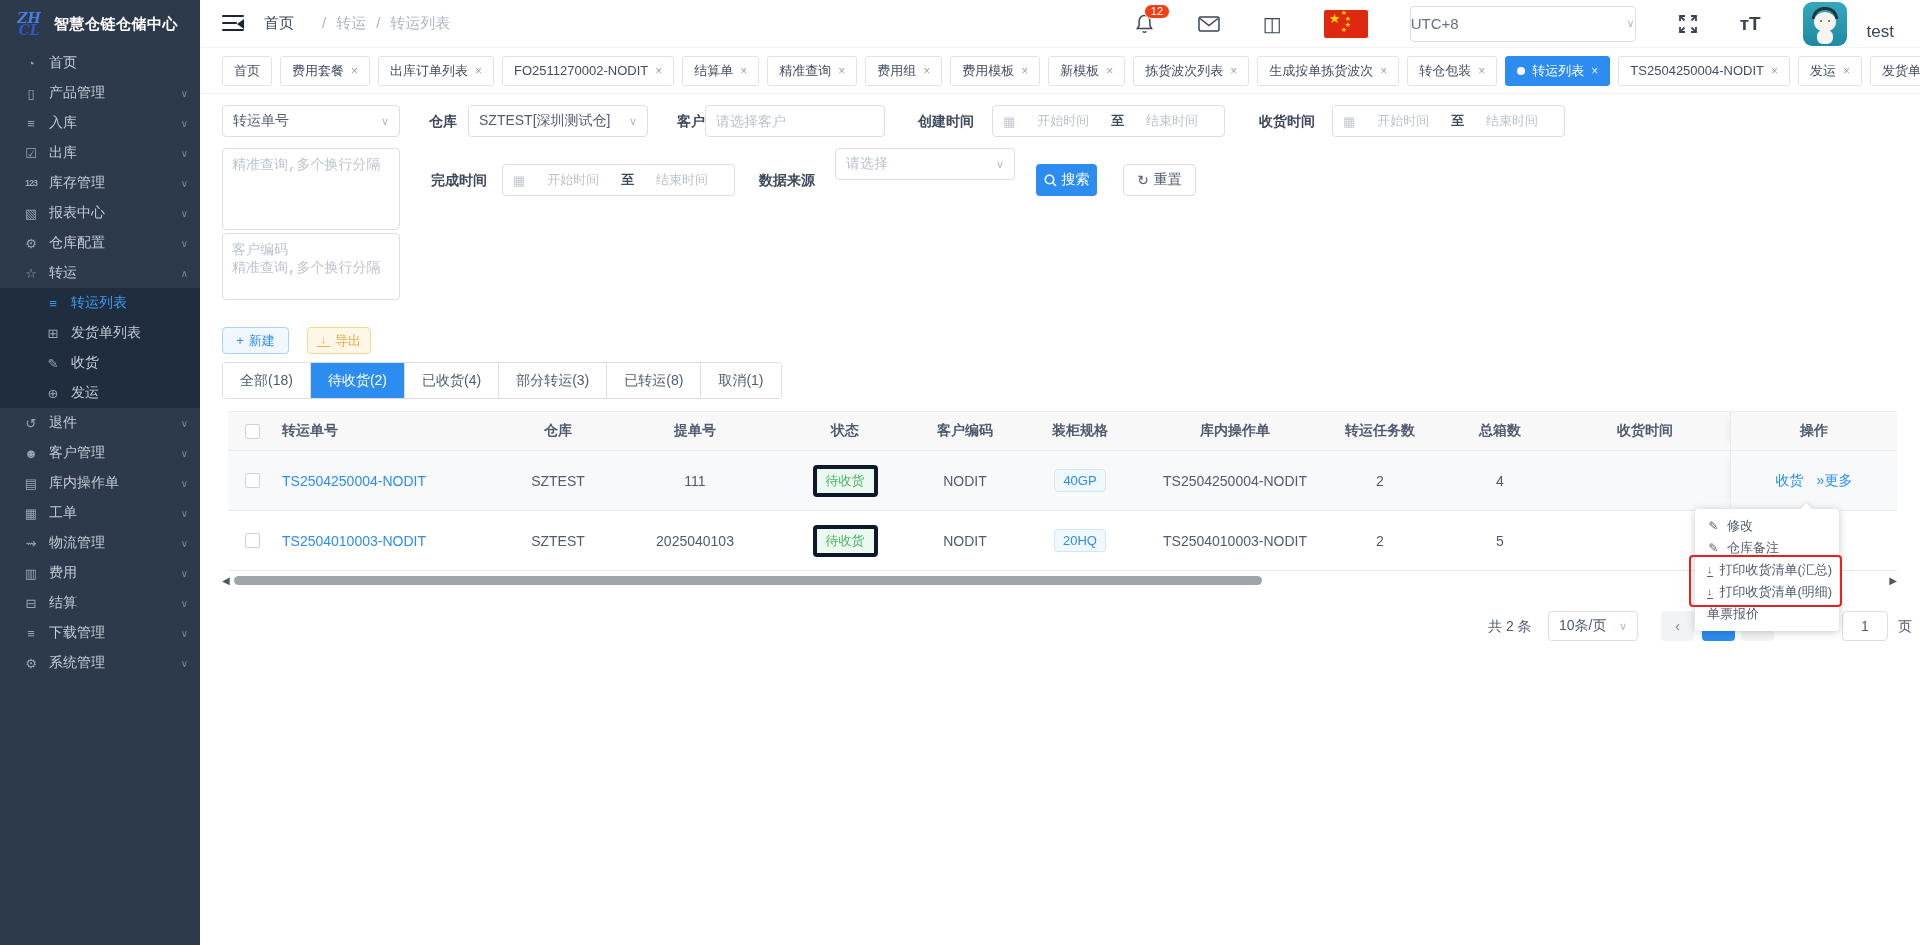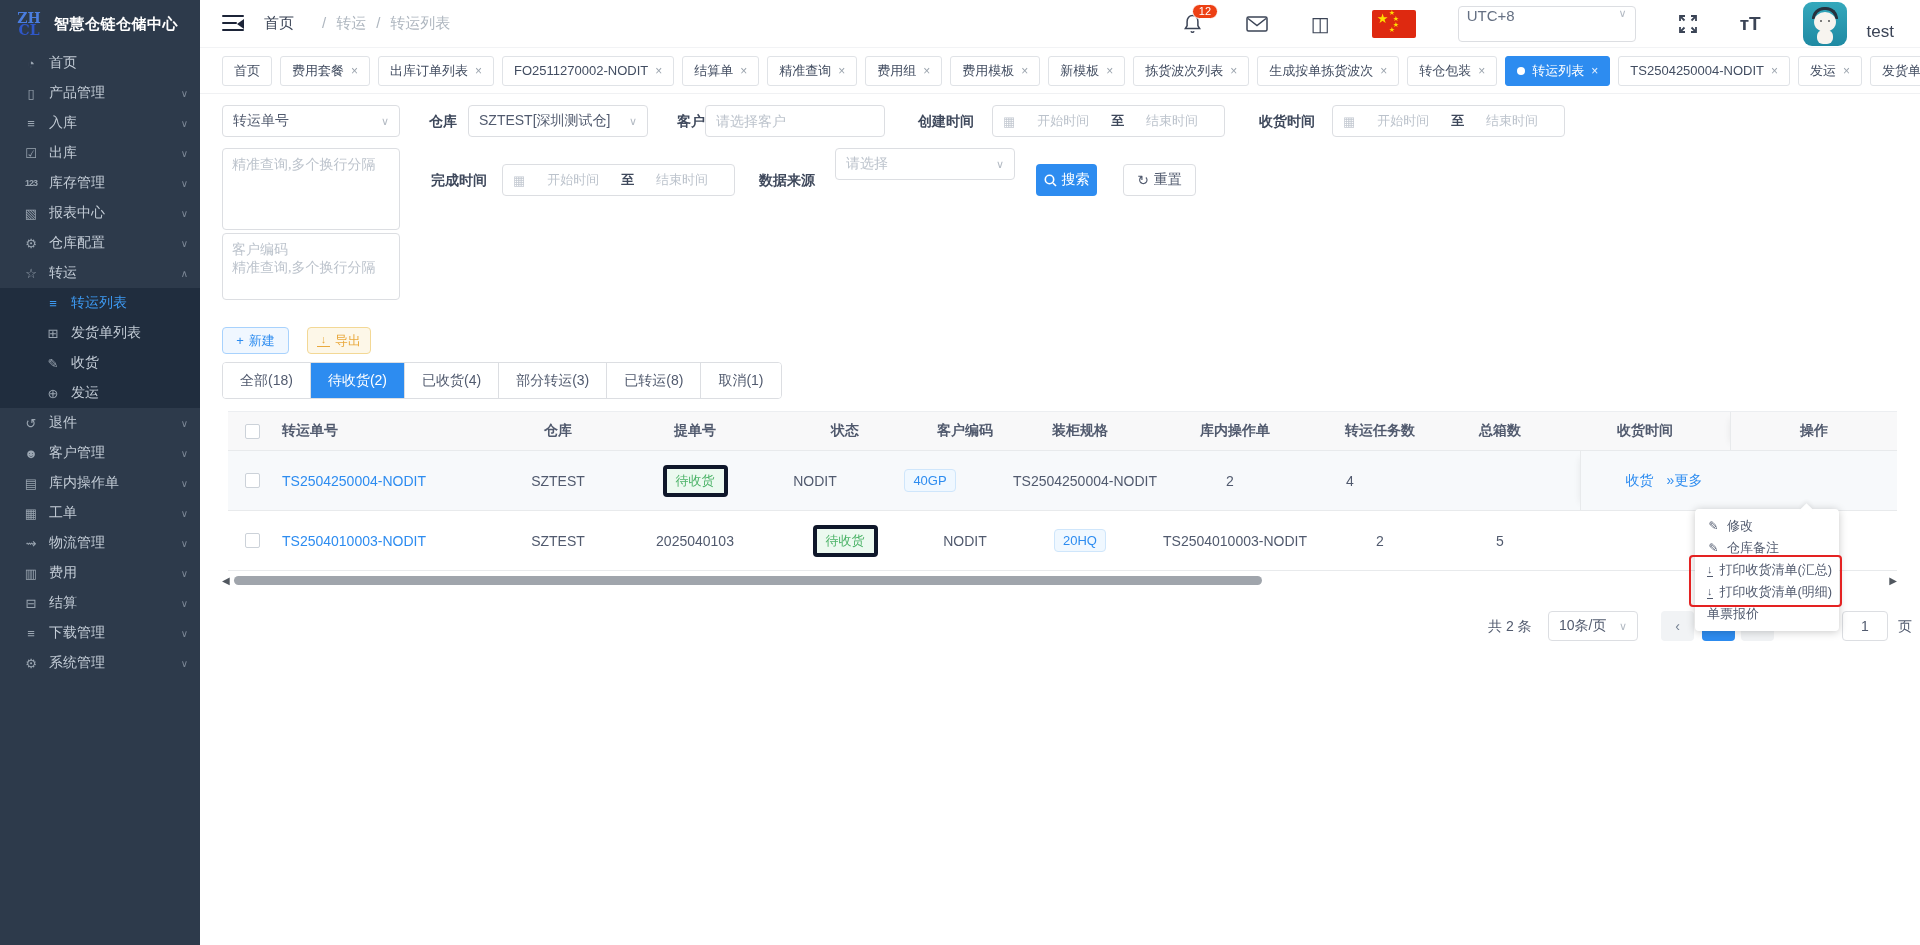--- a/index.html
+++ b/index.html
@@ -1,20 +1,20 @@
 <!DOCTYPE html>
 <html><head>
 <meta charset="utf-8">
 <style>
   *{box-sizing:border-box;margin:0;padding:0}
   body{width:1920px;height:945px;font-family:"Liberation Sans","DejaVu Sans",sans-serif;background:#fff;color:#515a6e;overflow:hidden;position:relative}
   
   .sidebar{position:absolute;left:0;top:0;width:200px;height:945px;background:#2d3a4b;z-index:5}
   .logo-row{height:48px;display:flex;align-items:center;padding-left:12px;gap:8px}
-  .logo-mark{width:34px;text-align:center;font-family:"DejaVu Serif",serif;font-weight:bold;color:#4a7de0;font-size:14px;line-height:12px}
+  .logo-mark{width:34px;text-align:center;font-family:"DejaVu Serif",serif;font-style:italic;font-weight:bold;color:#4a7de0;font-size:14px;line-height:12px}
   .logo-mark .l2{color:#2f57c9;display:block}
   .logo-title{color:#fff;font-weight:bold;font-size:15px;letter-spacing:.5px}
   .menu-item{height:30px;display:flex;align-items:center;padding:0 12px 0 22px;color:#c3ccd6;font-size:14px;cursor:pointer}
   .mi-icon{width:18px;margin-right:9px;color:#9aa5b1;font-size:13px;text-align:center;flex:none}
   .mi-num{font-size:9px;font-weight:bold;letter-spacing:-1px}
   .chev{margin-left:auto;color:#7c8796;font-size:10px}
   .submenu{background:#202d3e}
   .submenu .menu-item{padding-left:44px}
   .menu-item.active,.menu-item.active .mi-icon{color:#3d9af2}
   
@@ -28,21 +28,21 @@
   .crumb .c0{color:#3b4456}
   .topbar-right{margin-left:auto;display:flex;align-items:center;gap:42px}
   .tb-ico{position:relative;color:#3b4456;font-size:20px;line-height:1;cursor:pointer}
   .nbadge{position:absolute;top:-9px;left:10px;background:#ed4014;color:#fff;font-size:11px;border-radius:9px;padding:1px 6px;border:1px solid #fff}
   .flag{width:44px;height:28px;background:#de2910;border-radius:2px;position:relative;flex:none}
   .flag .s1{position:absolute;left:5px;top:1px;color:#ffde00;font-size:13px}
   .flag .s2{position:absolute;left:17px;top:-1px;color:#ffde00;font-size:7px}
   .flag .s3{position:absolute;left:21px;top:5px;color:#ffde00;font-size:7px}
   .flag .s4{position:absolute;left:21px;top:11px;color:#ffde00;font-size:7px}
   .flag .s5{position:absolute;left:17px;top:16px;color:#ffde00;font-size:7px}
-  .tz{width:178px;height:36px;border:1px solid #dcdee2;border-radius:4px;display:flex;padding:0 8px;color:#657083;font-size:15px;cursor:pointer}
+  .tz{width:226px;height:36px;border:1px solid #dcdee2;border-radius:4px;display:flex;align-items:center;padding:0 0;color:#657083;font-size:15px;cursor:pointer}
   .tz .chev{color:#b3bac3;font-size:11px}
   .fontsize{font-size:19px;color:#3b4456;font-weight:bold}
   .avatar{width:44px;height:44px;border-radius:9px;background:linear-gradient(180deg,#35a8bc,#1f8aa3);position:relative;overflow:hidden;flex:none;margin-right:-22px}
   .avatar .head{position:absolute;left:11px;top:10px;width:22px;height:20px;background:#f7f4ef;border-radius:50%}
   .avatar .body{position:absolute;left:14px;top:28px;width:16px;height:14px;background:#f7f4ef;border-radius:6px}
   .avatar .band{position:absolute;left:9px;top:5px;width:26px;height:12px;border:3px solid #27323f;border-bottom:0;border-radius:13px 13px 0 0}
   .avatar .eye1,.avatar .eye2{position:absolute;top:18px;width:2px;height:2px;background:#555;border-radius:50%}
   .avatar .eye1{left:17px}.avatar .eye2{left:25px}
   .uname{font-size:17px;color:#3b4456;align-self:flex-end;margin-bottom:4px}
   
@@ -51,21 +51,21 @@
   .tab .x{color:#9aa3ad;font-size:12px}
   .tab.active{background:#2d8cf0;border-color:#2d8cf0;color:#fff}
   .tab.active .x{color:#eaf4ff}
   .tab .dot{width:8px;height:8px;border-radius:50%;background:#fff;flex:none}
   
   .content{position:relative;height:851px;background:#fff}
   .flabel{position:absolute;font-weight:bold;color:#3f495c;font-size:14px;line-height:32px;white-space:nowrap}
   .fld{position:absolute;height:32px;border:1px solid #dcdee2;border-radius:4px;background:#fff;display:flex;align-items:center;font-size:14px;padding:0 10px;color:#515a6e;cursor:pointer}
   .fld .chev{color:#b3bac3;font-size:11px;margin-left:auto}
   .ph{color:#bcc3cc}
-  .ta{position:absolute;border:1px solid #dcdee2;border-radius:4px;resize:none;font-family:Liberation Serif, serif;font-size:14px;padding:7px 9px;color:#000000;outline:none}
+  .ta{position:absolute;border:1px solid #dcdee2;border-radius:4px;resize:none;font-family:Liberation Mono, monospace;font-size:14px;padding:7px 9px;color:#000000;outline:none}
   .ta::placeholder{color:#bcc3cc}
   .inp{outline:none;border:none;width:100%;font-size:14px;font-family:inherit;color:#515a6e}
   .inp::placeholder{color:#bcc3cc}
   .range{gap:6px}
   .range .cal{color:#c4cad2;font-size:13px}
   .range .seg{flex:1;text-align:center;color:#bcc3cc;font-size:13px}
   .range .to{color:#3f495c;font-weight:bold;font-size:13px}
   .btn{position:absolute;height:32px;border-radius:4px;display:flex;align-items:center;justify-content:center;gap:5px;font-size:14px;cursor:pointer;border:1px solid transparent}
   .btn-search{background:#2d8cf0;color:#fff}
   .btn-reset{background:#fff;border-color:#dcdee2;color:#515a6e}
@@ -444,20 +444,21 @@
     </div>
 
     <div class="trow r1">
       <div class="td c0">
           <span class="cb"></span>
         </div>
       <div class="td c1">
           <a class="link">TS2504250004-NODIT</a>
         </div>
       <div class="td c2">SZTEST</div>
+      <div class="td c3">111</div>
       <div class="td c4">
           <span class="badge-green">待收货</span>
         </div>
       <div class="td c5">NODIT</div>
       <div class="td c6">
           <span class="badge-blue">40GP</span>
         </div>
       <div class="td c7">TS2504250004-NODIT</div>
       <div class="td c8">2</div>
       <div class="td c9">4</div>

